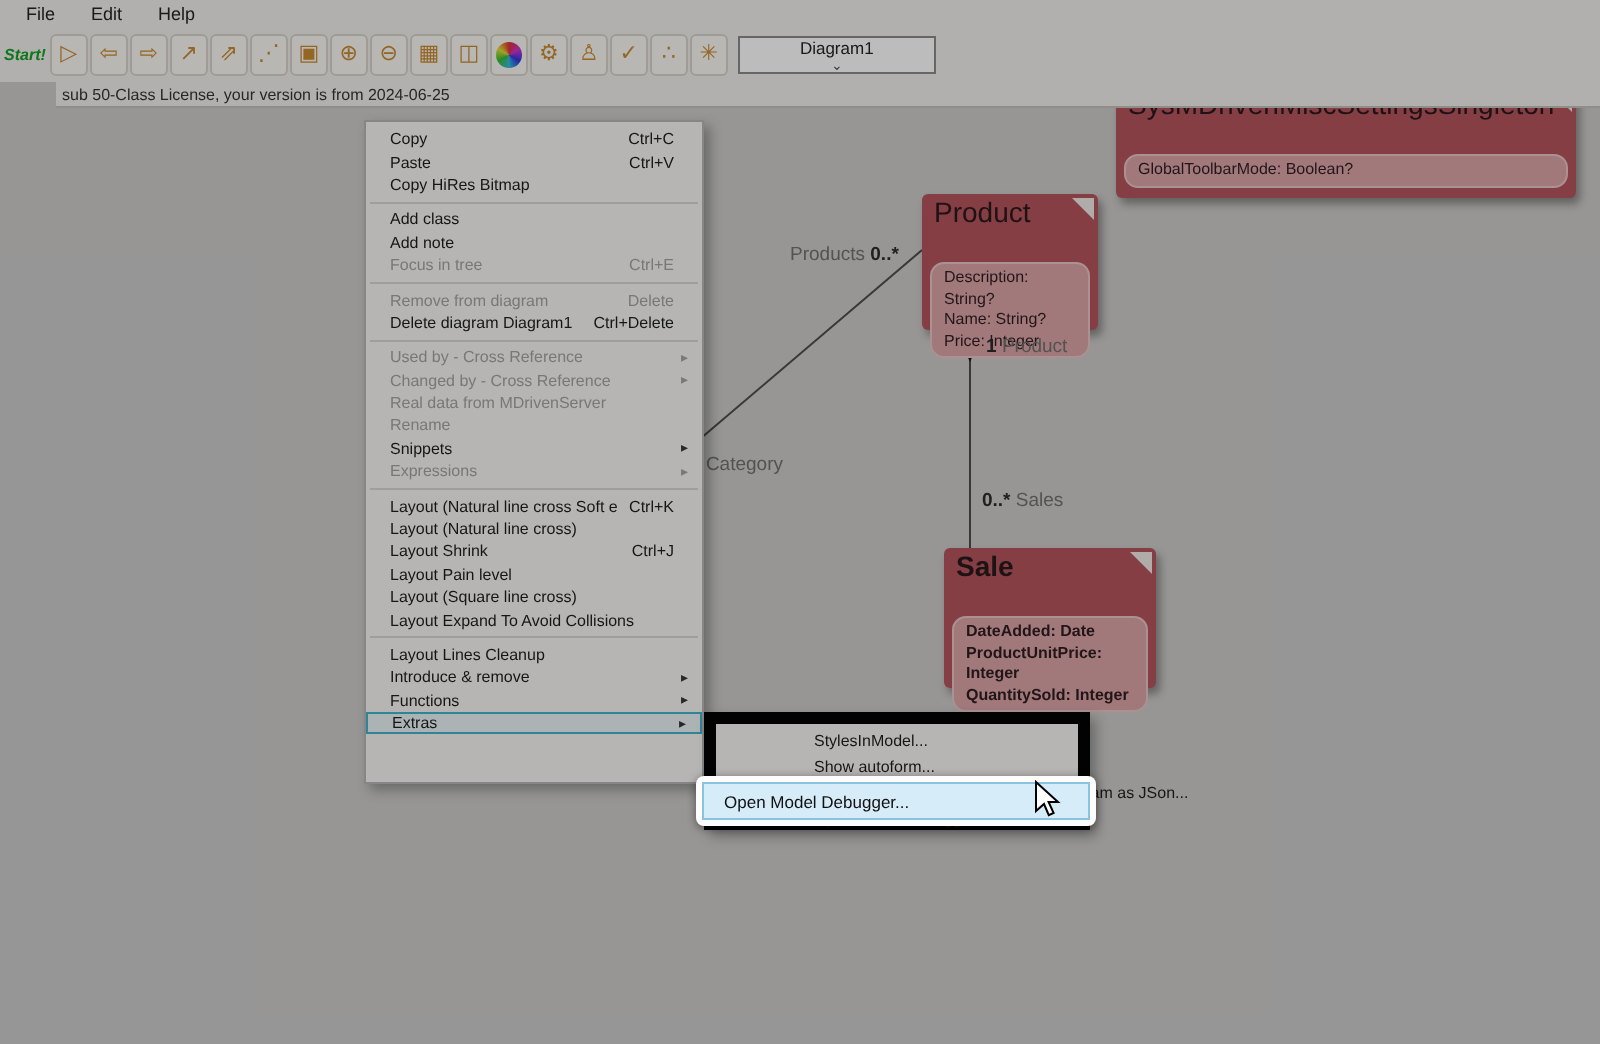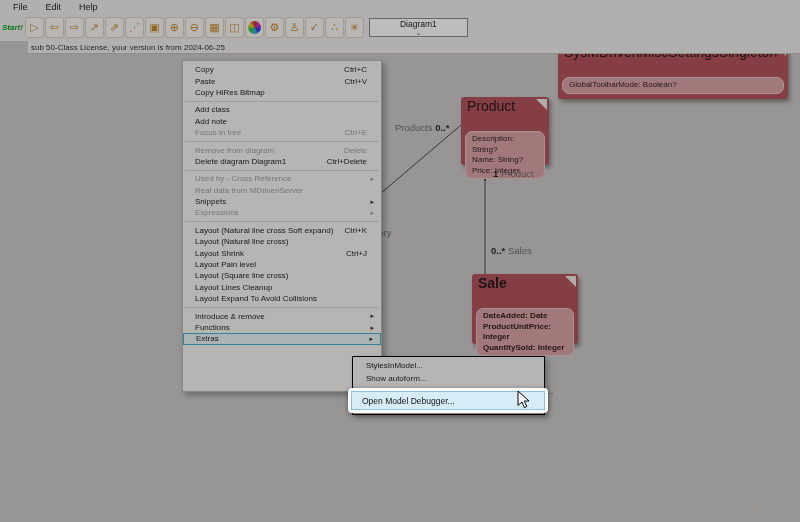--- a/index.html
+++ b/index.html
@@ -36,40 +36,40 @@
   .uml-title { font-size:14px; color:#26161a; padding:1px 6px 0; white-space:nowrap; }
   .uml-attrs { margin:17px 4px 5px; background:var(--class_attr_fill,#dba3a7);
                border:1px solid #e8c4c6; border-radius:7px; padding:2px 6px;
                font-size:8px; line-height:10.5px; color:#2c1b1d; }
   .fold { position:absolute; top:2px; right:2px; width:0; height:0;
           border-top:11px solid #efe9e6; border-left:11px solid transparent; }
   .rel-label { position:absolute; z-index:2; font-size:9.5px; color:#6f6f6f; white-space:nowrap; }
   .rel-label b { color:#2a2a2a; font-weight:bold; }
 
   
-  .cmenu { position:absolute; left:182px; top:60px; width:200px; height:332px; z-index:10;
+  .cmenu { position:absolute; left:182px; top:60px; width:170px; height:332px; z-index:10;
            background:#f7f6f5; border:1px solid #b5b5b5; box-shadow:3px 3px 6px rgba(0,0,0,0.3);
            padding:3px 0 2px; display:flex; flex-direction:column; }
   .crow { flex:none; height:11.4px; display:flex; align-items:center; padding:0 7px 0 12px;
           font-size:8px; color:#1c1c1c; position:relative; }
   .crow .lbl { flex:1; white-space:nowrap; overflow:hidden; }
   .crow .sc { margin-left:6px; white-space:nowrap; }
   .crow .arr { width:7px; text-align:right; font-size:7px; visibility:hidden; color:#333; }
   .crow.submenu .arr { visibility:visible; }
   .crow.disabled, .crow.disabled .sc, .crow.disabled .arr { color:#a5a19d; }
   .crow.sep { margin-bottom:6px; }
   .crow.sep::after { content:''; position:absolute; left:2px; right:2px; bottom:-3.5px;
                      height:1px; background:#d8d6d3; }
   .crow.highlighted { border:1px solid var(--extras_outline,#3fb3cc);
                       background:rgba(190,235,245,0.25); }
 
   
   .smenu { position:absolute; left:352px; top:356px; width:193px; height:59px; z-index:11;
-           background:#f7f6f5; border:1px solid #000000; box-shadow:3px 3px 6px rgba(0,0,0,0.3);
-           padding-top:2px; display:flex; flex-direction:column; }
+           background:#f7f6f5; border:6px solid #000000; box-shadow:3px 3px 6px rgba(0,0,0,0.3);
+           padding-top:2px; display:flex; flex-direction:column;padding-left:36px; }
   .srow { flex:none; height:13px; display:flex; align-items:center; padding-left:13px;
           font-size:8px; color:#1c1c1c; white-space:nowrap; }
 
   
   .dim { position:absolute; inset:0; background:rgba(8,8,8,0.27); z-index:40; }
   .spot { position:absolute; left:348px; top:388px; width:200px; height:25px; z-index:50;
           background:#fdfdfd; border-radius:4px; box-shadow:0 1px 5px rgba(0,0,0,0.45); }
   .spot .sel { position:absolute; inset:3px; background:var(--accent_highlight_fill,#d7ecf9);
                border:1px solid var(--accent_highlight_border,#8ac2e0); display:flex;
                align-items:center; padding-left:10px; font-size:8.5px; color:#111;
@@ -279,27 +279,37 @@
         <span class="arr">▸</span>
       </div>
 
 
       <div class="crow disabled submenu">
         <span class="lbl">Used by - Cross Reference</span>
         <span class="sc"></span>
         <span class="arr">▸</span>
       </div>
 
+      <div class="crow disabled submenu">
+        <span class="lbl">Changed by - Cross Reference</span>
+        <span class="sc"></span>
+        <span class="arr">▸</span>
+      </div>
 
       <div class="crow disabled">
         <span class="lbl">Real data from MDrivenServer</span>
         <span class="sc"></span>
         <span class="arr">▸</span>
       </div>
 
+      <div class="crow disabled">
+        <span class="lbl">Rename</span>
+        <span class="sc"></span>
+        <span class="arr">▸</span>
+      </div>
 
       <div class="crow submenu">
         <span class="lbl">Snippets</span>
         <span class="sc"></span>
         <span class="arr">▸</span>
       </div>
 
       <div class="crow disabled submenu sep">
         <span class="lbl">Expressions</span>
         <span class="sc"></span>
@@ -329,28 +339,28 @@
         <span class="sc"></span>
         <span class="arr">▸</span>
       </div>
 
       <div class="crow">
         <span class="lbl">Layout (Square line cross)</span>
         <span class="sc"></span>
         <span class="arr">▸</span>
       </div>
 
-      <div class="crow">
-        <span class="lbl">Layout Lines Cleanup</span>
-        <span class="sc"></span>
-        <span class="arr">▸</span>
-      </div>
-
       <div class="crow sep">
         <span class="lbl">Layout Expand To Avoid Collisions</span>
+        <span class="sc"></span>
+        <span class="arr">▸</span>
+      </div>
+
+      <div class="crow">
+        <span class="lbl">Layout Lines Cleanup</span>
         <span class="sc"></span>
         <span class="arr">▸</span>
       </div>
 
       <div class="crow submenu">
         <span class="lbl">Introduce &amp; remove</span>
         <span class="sc"></span>
         <span class="arr">▸</span>
       </div>
 

